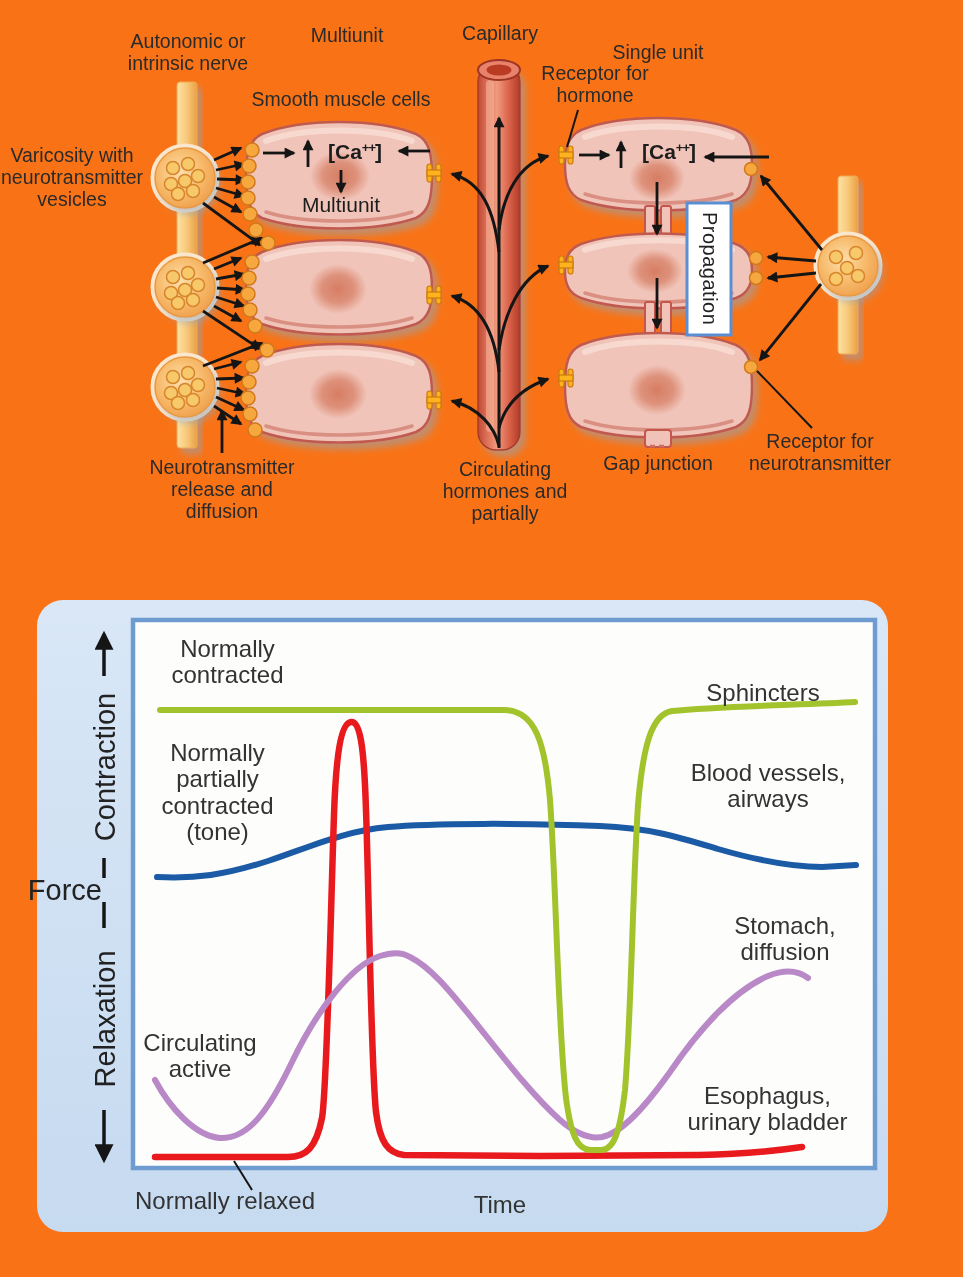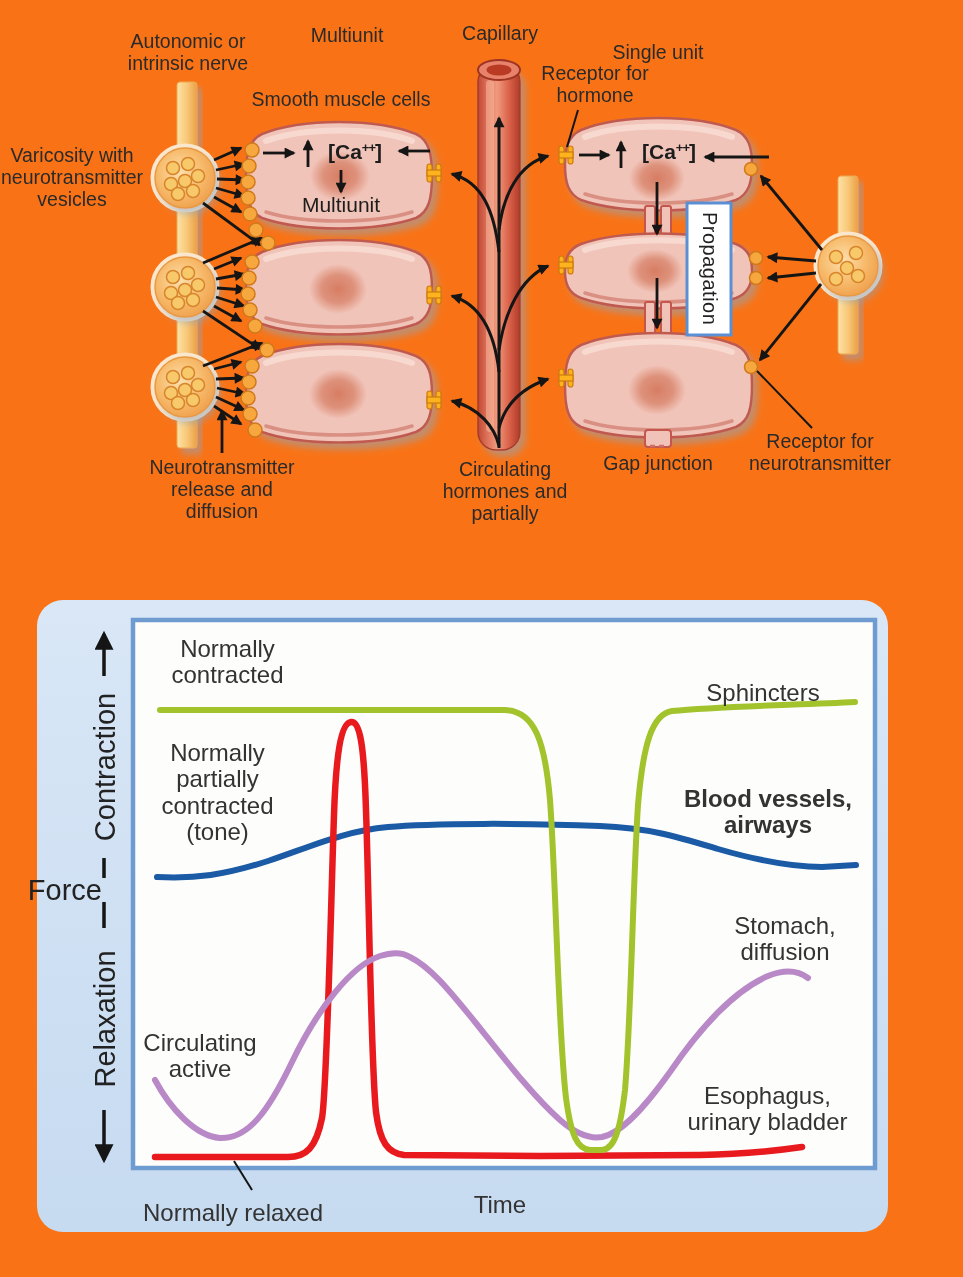--- a/index.html
+++ b/index.html
@@ -328,27 +328,27 @@
 <div class="ca" style="left:624px;top:140px;width:90px;"><span>[Ca</span><span class="sup">++</span><span>]</span></div>
 <div class="lbl small" style="left:282px;top:193px;width:118px;">Multiunit</div>
 
 <div class="clbl" style="left:140px;top:636px;width:175px;">Normally
 contracted</div>
 <div class="clbl" style="left:678px;top:664px;width:170px;margin-top:16px;">Sphincters</div>
 <div class="clbl" style="left:130px;top:740px;width:175px;">Normally
 partially
 contracted
 (tone)</div>
-<div class="clbl" style="left:668px;top:786px;width:200px;font-weight:bold;">Blood vessels,
+<div class="clbl" style="left:668px;top:760px;width:200px;">Blood vessels,
 airways</div>
 <div class="clbl" style="left:685px;top:913px;width:200px;">Stomach,
 diffusion</div>
 <div class="clbl" style="left:115px;top:1030px;width:170px;">Circulating
 active</div>
 <div class="clbl" style="left:660px;top:1083px;width:215px;">Esophagus,
 urinary bladder</div>
-<div class="clbl" style="left:118px;top:1188px;width:230px;margin-top:12px;">Normally relaxed</div>
+<div class="clbl" style="left:110px;top:1188px;width:230px;">Normally relaxed</div>
 <div class="clbl" style="left:440px;top:1192px;width:120px;">Time</div>
 <div class="clbl" style="left:20px;top:875px;width:82px;text-align:right;font-size:29px;color:#222;">Force</div>
 <div class="clbl rot" style="left:106px;top:767px;">Contraction</div>
 <div class="clbl rot" style="left:106px;top:1019px;">Relaxation</div>
 
 </div>
 
 </body></html>

